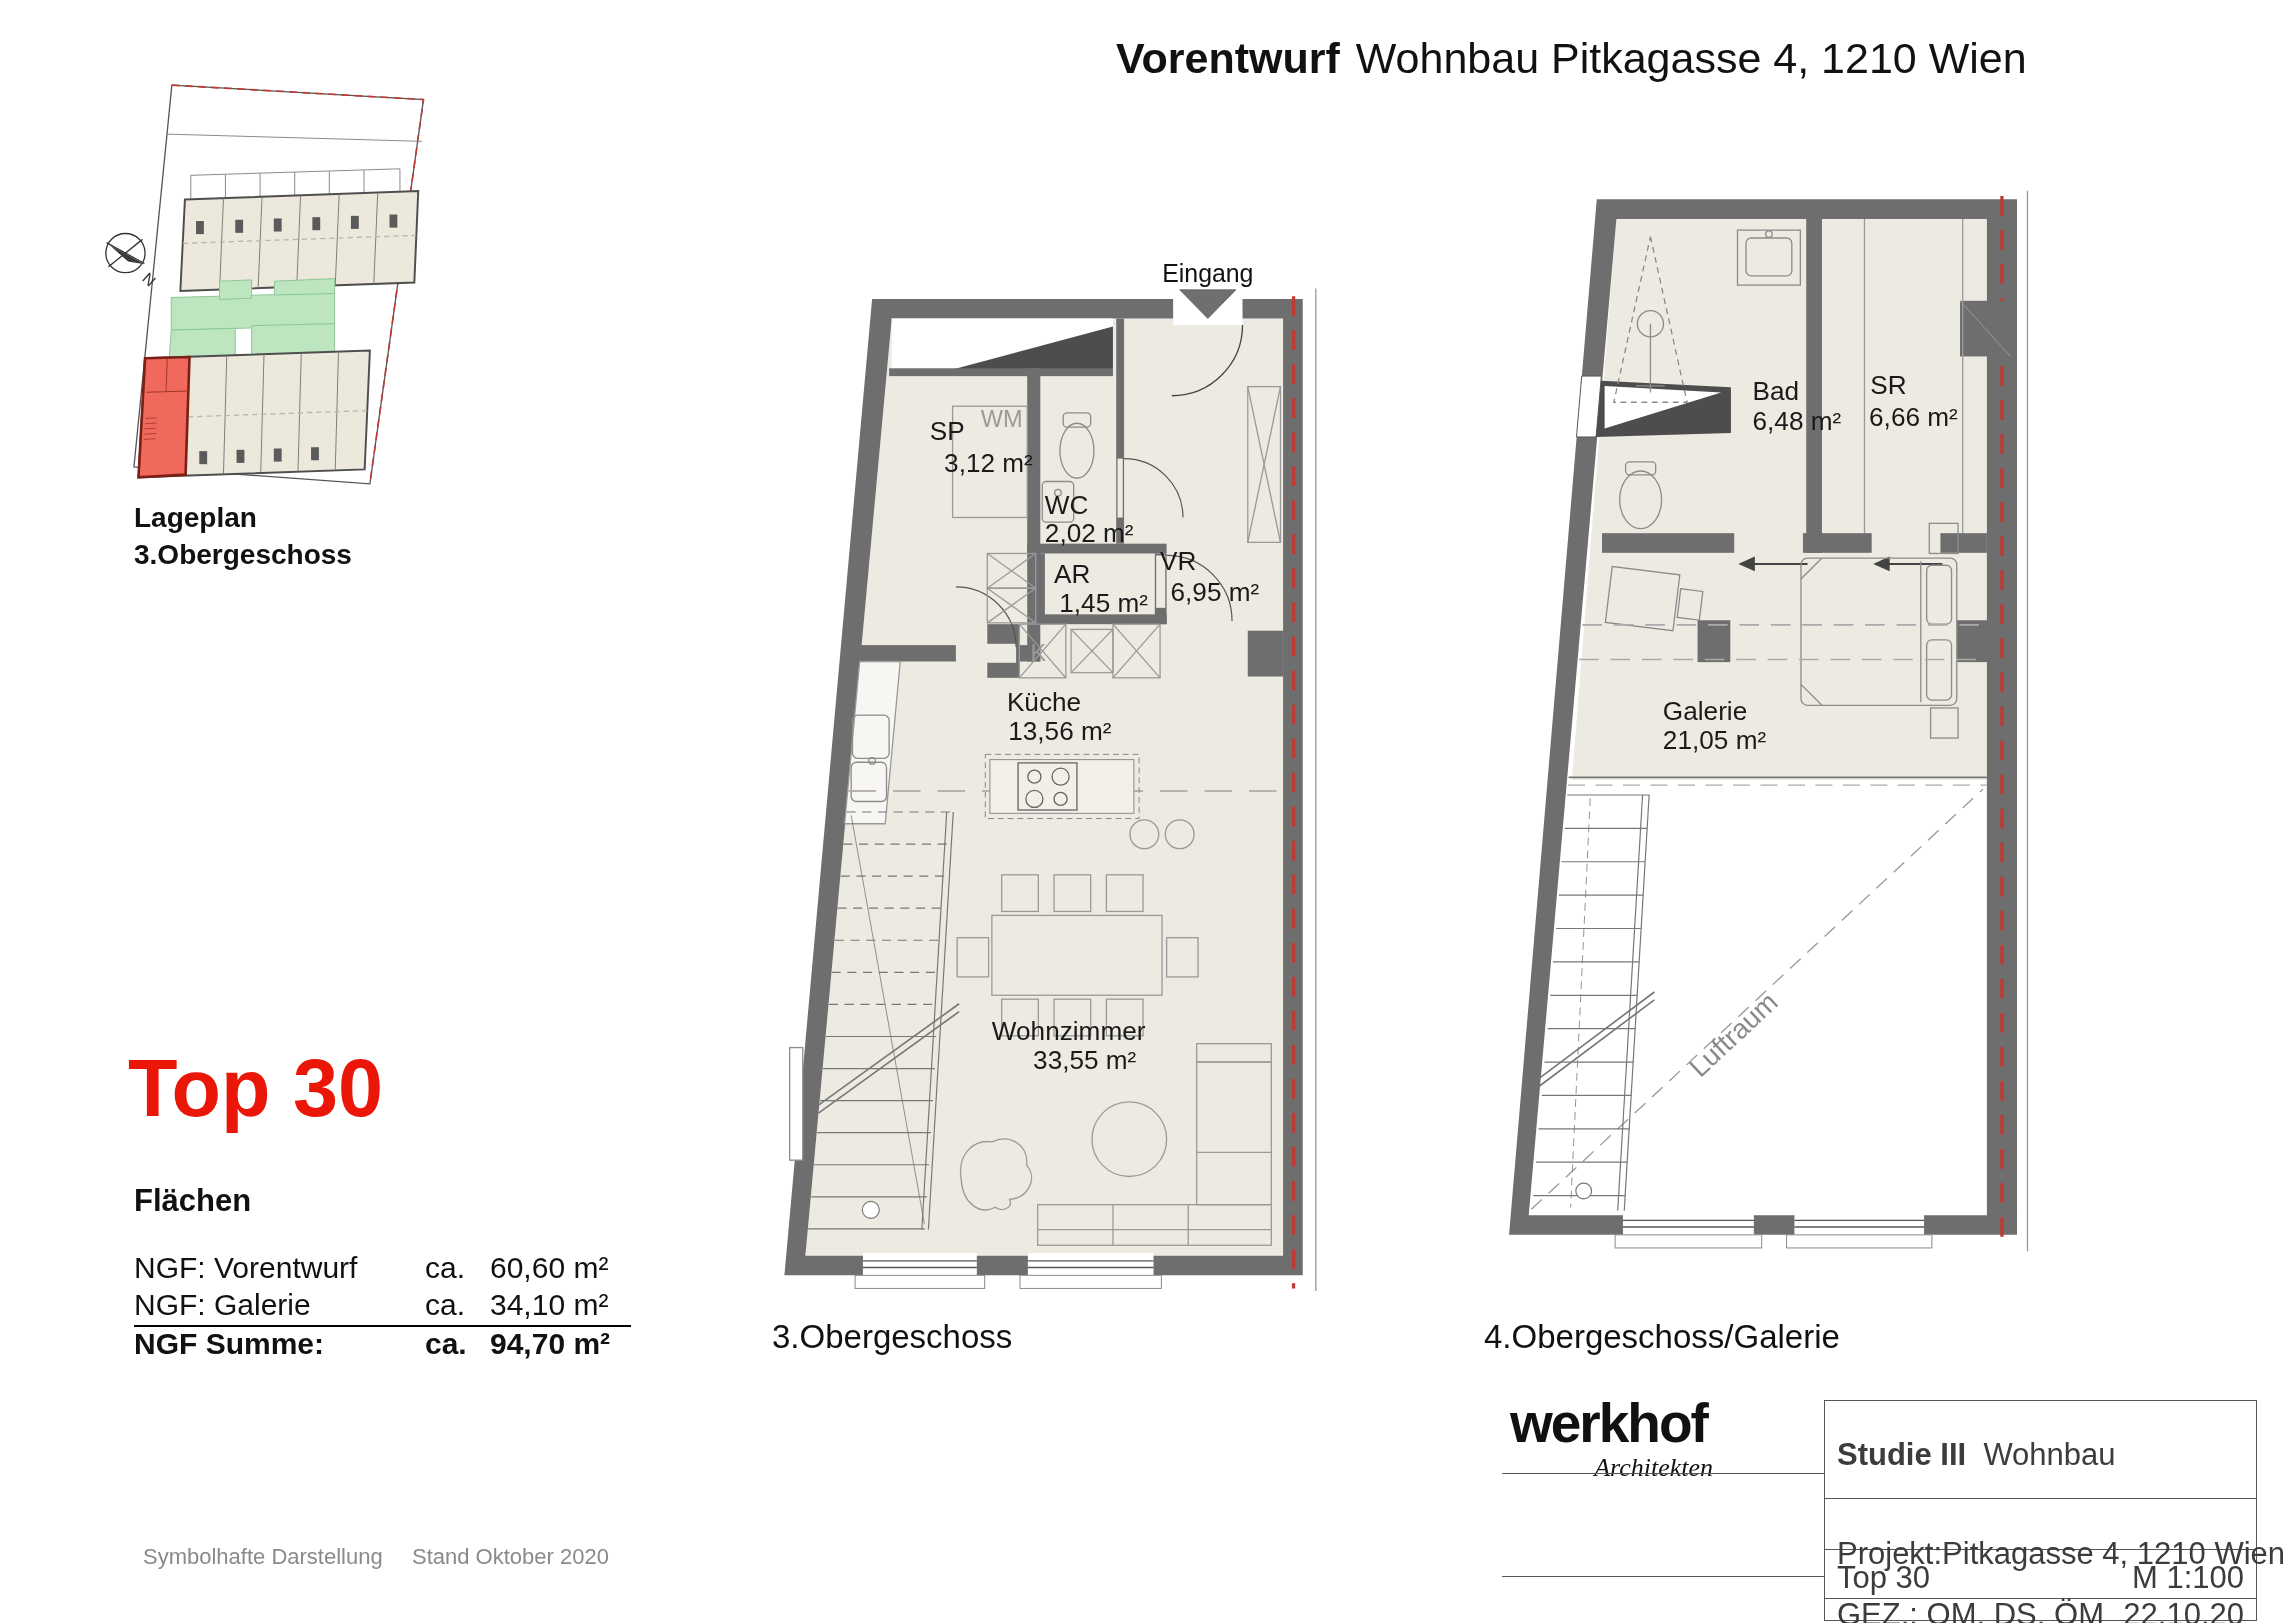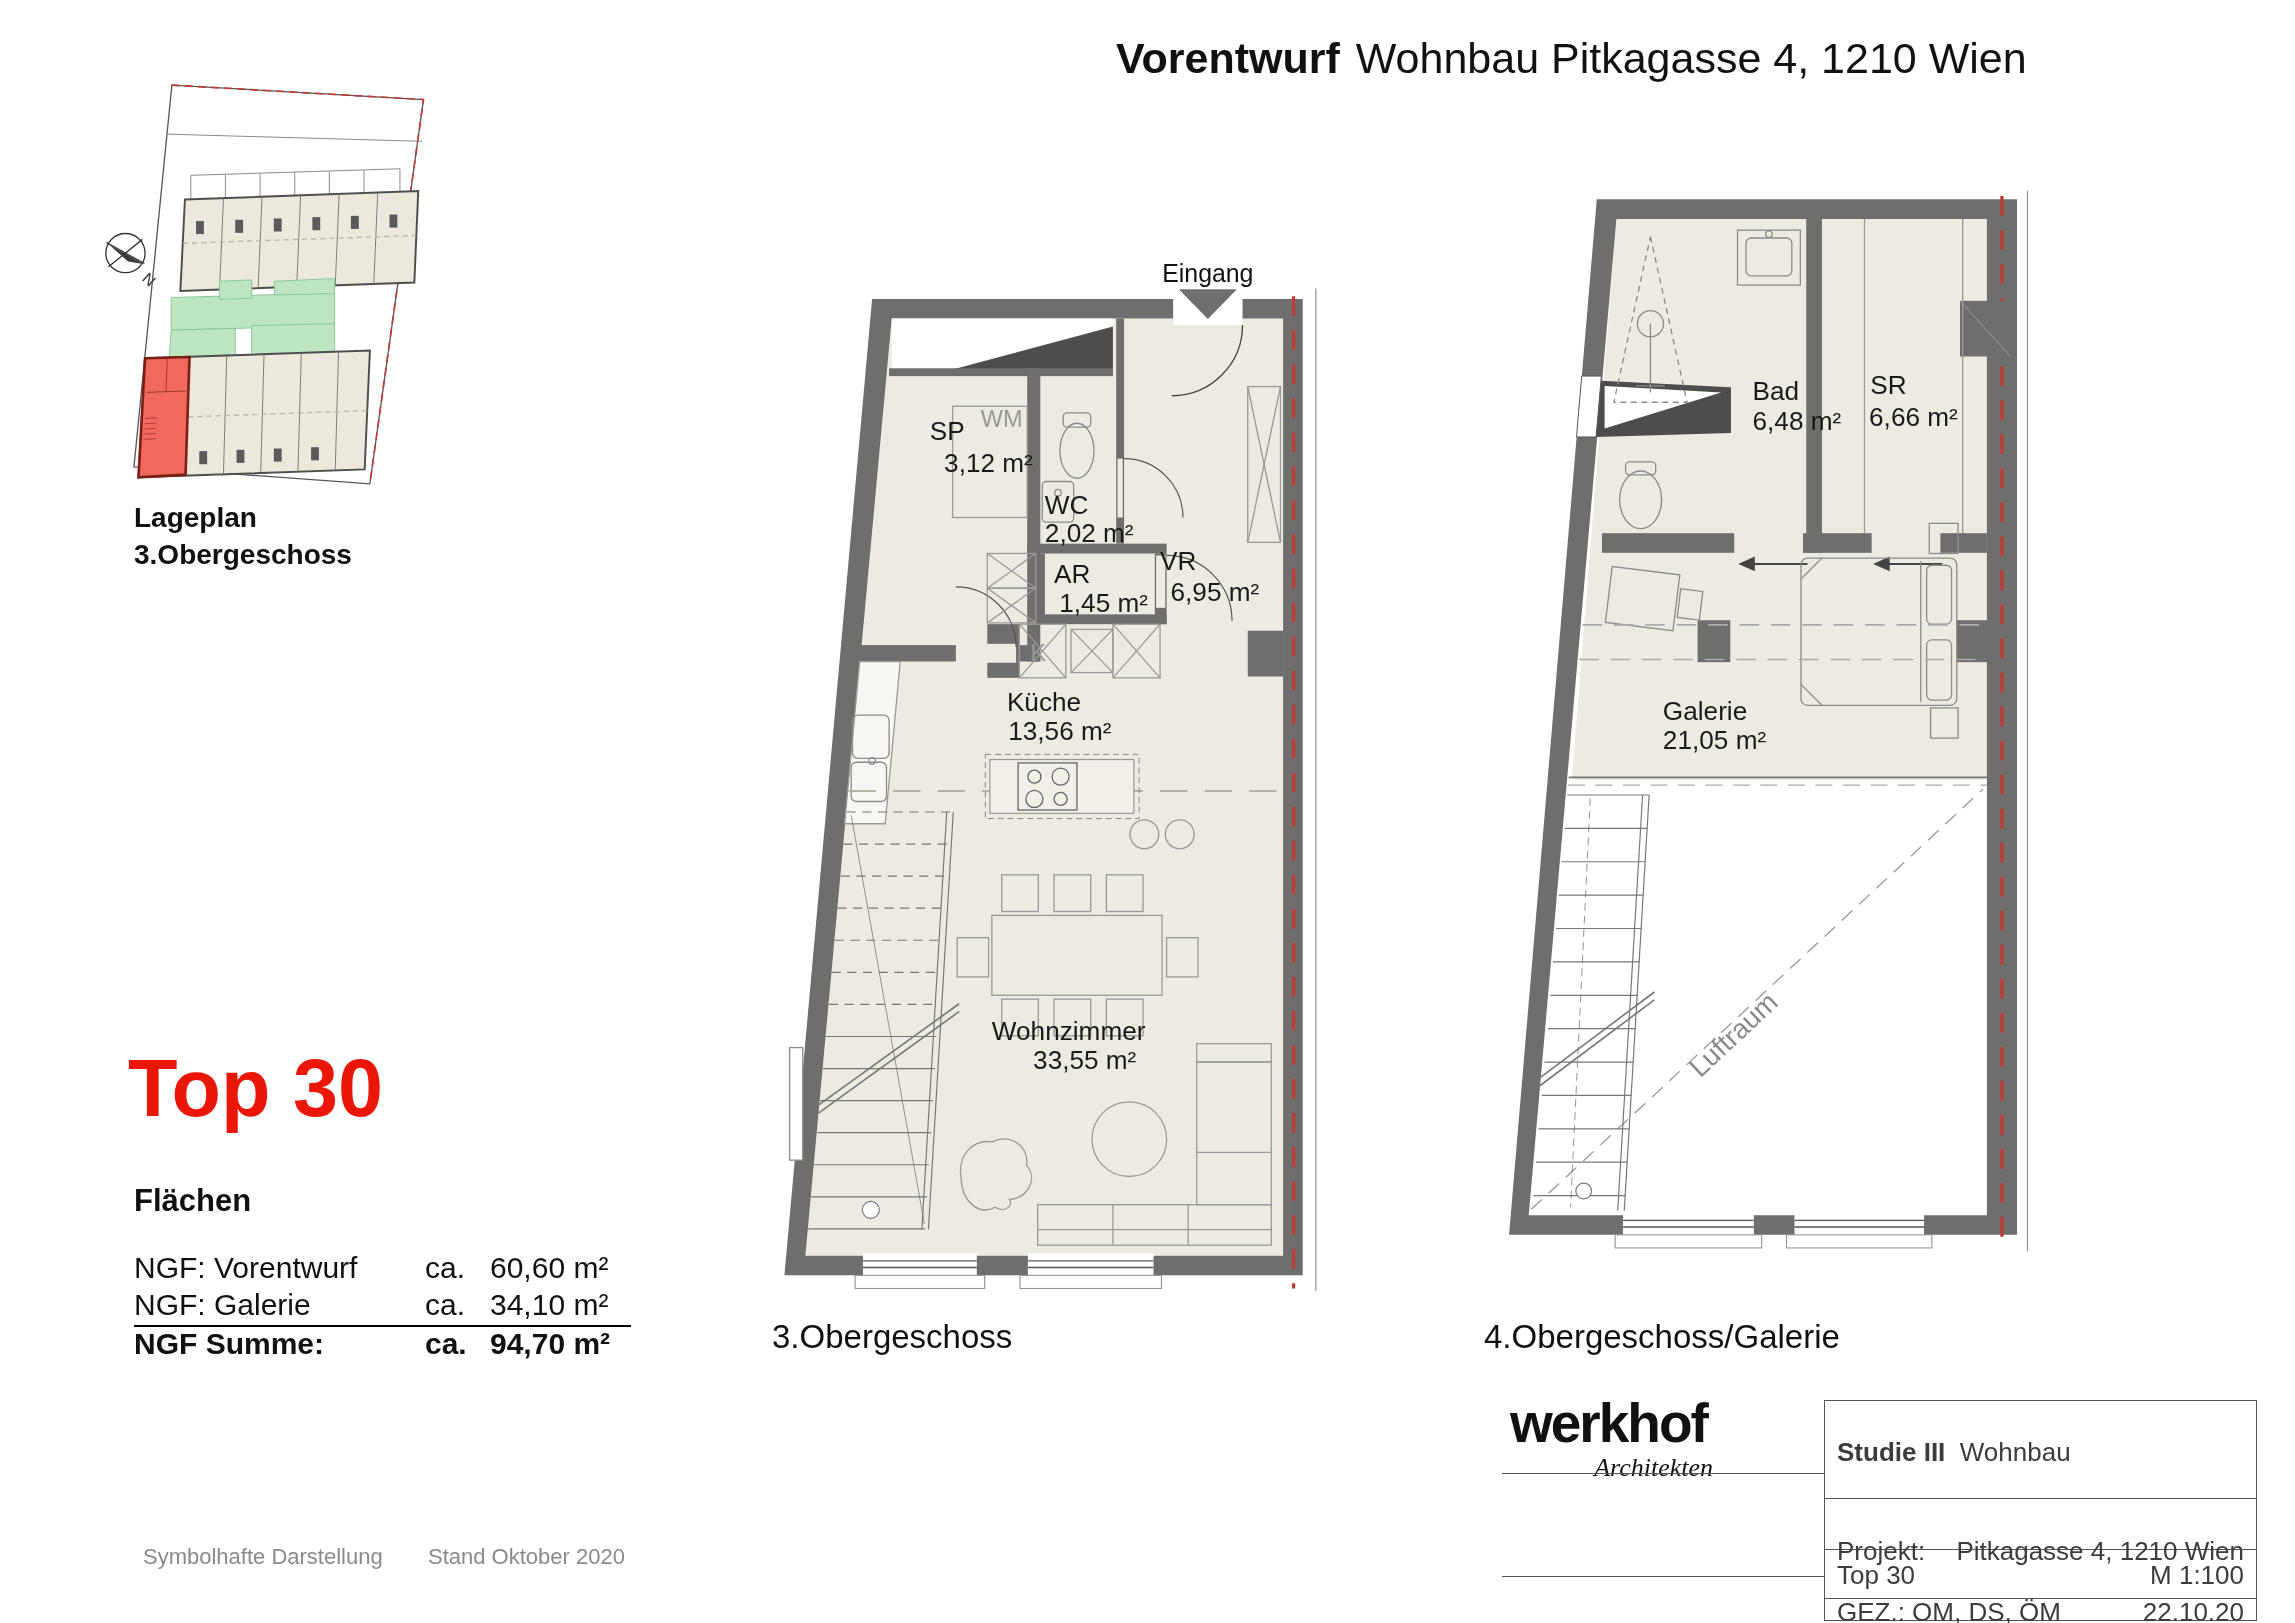--- a/index.html
+++ b/index.html
@@ -13,32 +13,32 @@
   #siteplan-caption{left:134px;top:499px;font-size:28px;line-height:37px;font-weight:bold;}
   #unit-title{left:128px;top:1044px;font-size:81px;font-weight:bold;line-height:1.1;}
   #flaechen-heading{left:134px;top:1183px;font-size:31px;font-weight:bold;}
   #area-table{left:134px;top:1251px;width:497px;font-size:30px;}
   .arow{display:flex;height:37px;align-items:flex-start;}
   .arow .lbl{width:291px;}
   .arow .ca{width:65px;}
   .arow .val{flex:1;text-align:left;}
   .arow.sum{font-weight:bold;border-top:2.6px solid #000;padding-top:0;}
   #note1{left:143px;top:1544px;font-size:22px;color:#8a8a8a;}
-  #note2{left:428px;top:1544px;font-size:22px;color:#8a8a8a;}
+  #note2{left:412px;top:1544px;font-size:22px;color:#8a8a8a;}
   
   .plan-caption{font-size:33px;color:#111;}
   #cap1{left:772px;top:1318px;}
   #cap2{left:1484px;top:1318px;}
   
   .tb-line{background:#555;}
   #tb-logo{left:1510px;top:1396px;width:203px;font-size:55px;font-weight:800;letter-spacing:-2px;line-height:1;}
   #tb-logo-sub{left:1510px;top:1453px;width:203px;text-align:right;
      font-family:"Liberation Serif","DejaVu Serif",serif;font-style:italic;font-size:26px;}
   #tb-address{left:1512px;top:1478px;font-size:17px;line-height:19.6px;color:#777;}
-  .tb-row{left:1837px;width:407px;font-size:26px;color:#3c3c3c;display:flex;justify-content:space-between;white-space:nowrap;}
+  .tb-row{left:1837px;width:407px;font-size:31px;color:#3c3c3c;display:flex;justify-content:space-between;white-space:nowrap;}
   #tb-row1{top:1437px;}
   #tb-row2{top:1536px;justify-content:space-between;}
   #tb-row3{top:1560px;}
   #tb-row4{top:1597px;}
   .bold{font-weight:bold;}
   svg text{font-family:"Liberation Sans","DejaVu Sans",sans-serif;}
   .rlabel{font-size:40px;fill:#1a1a1a;}
   .glabel{font-size:36px;fill:#9a9a9a;}
 </style>
 </head>

